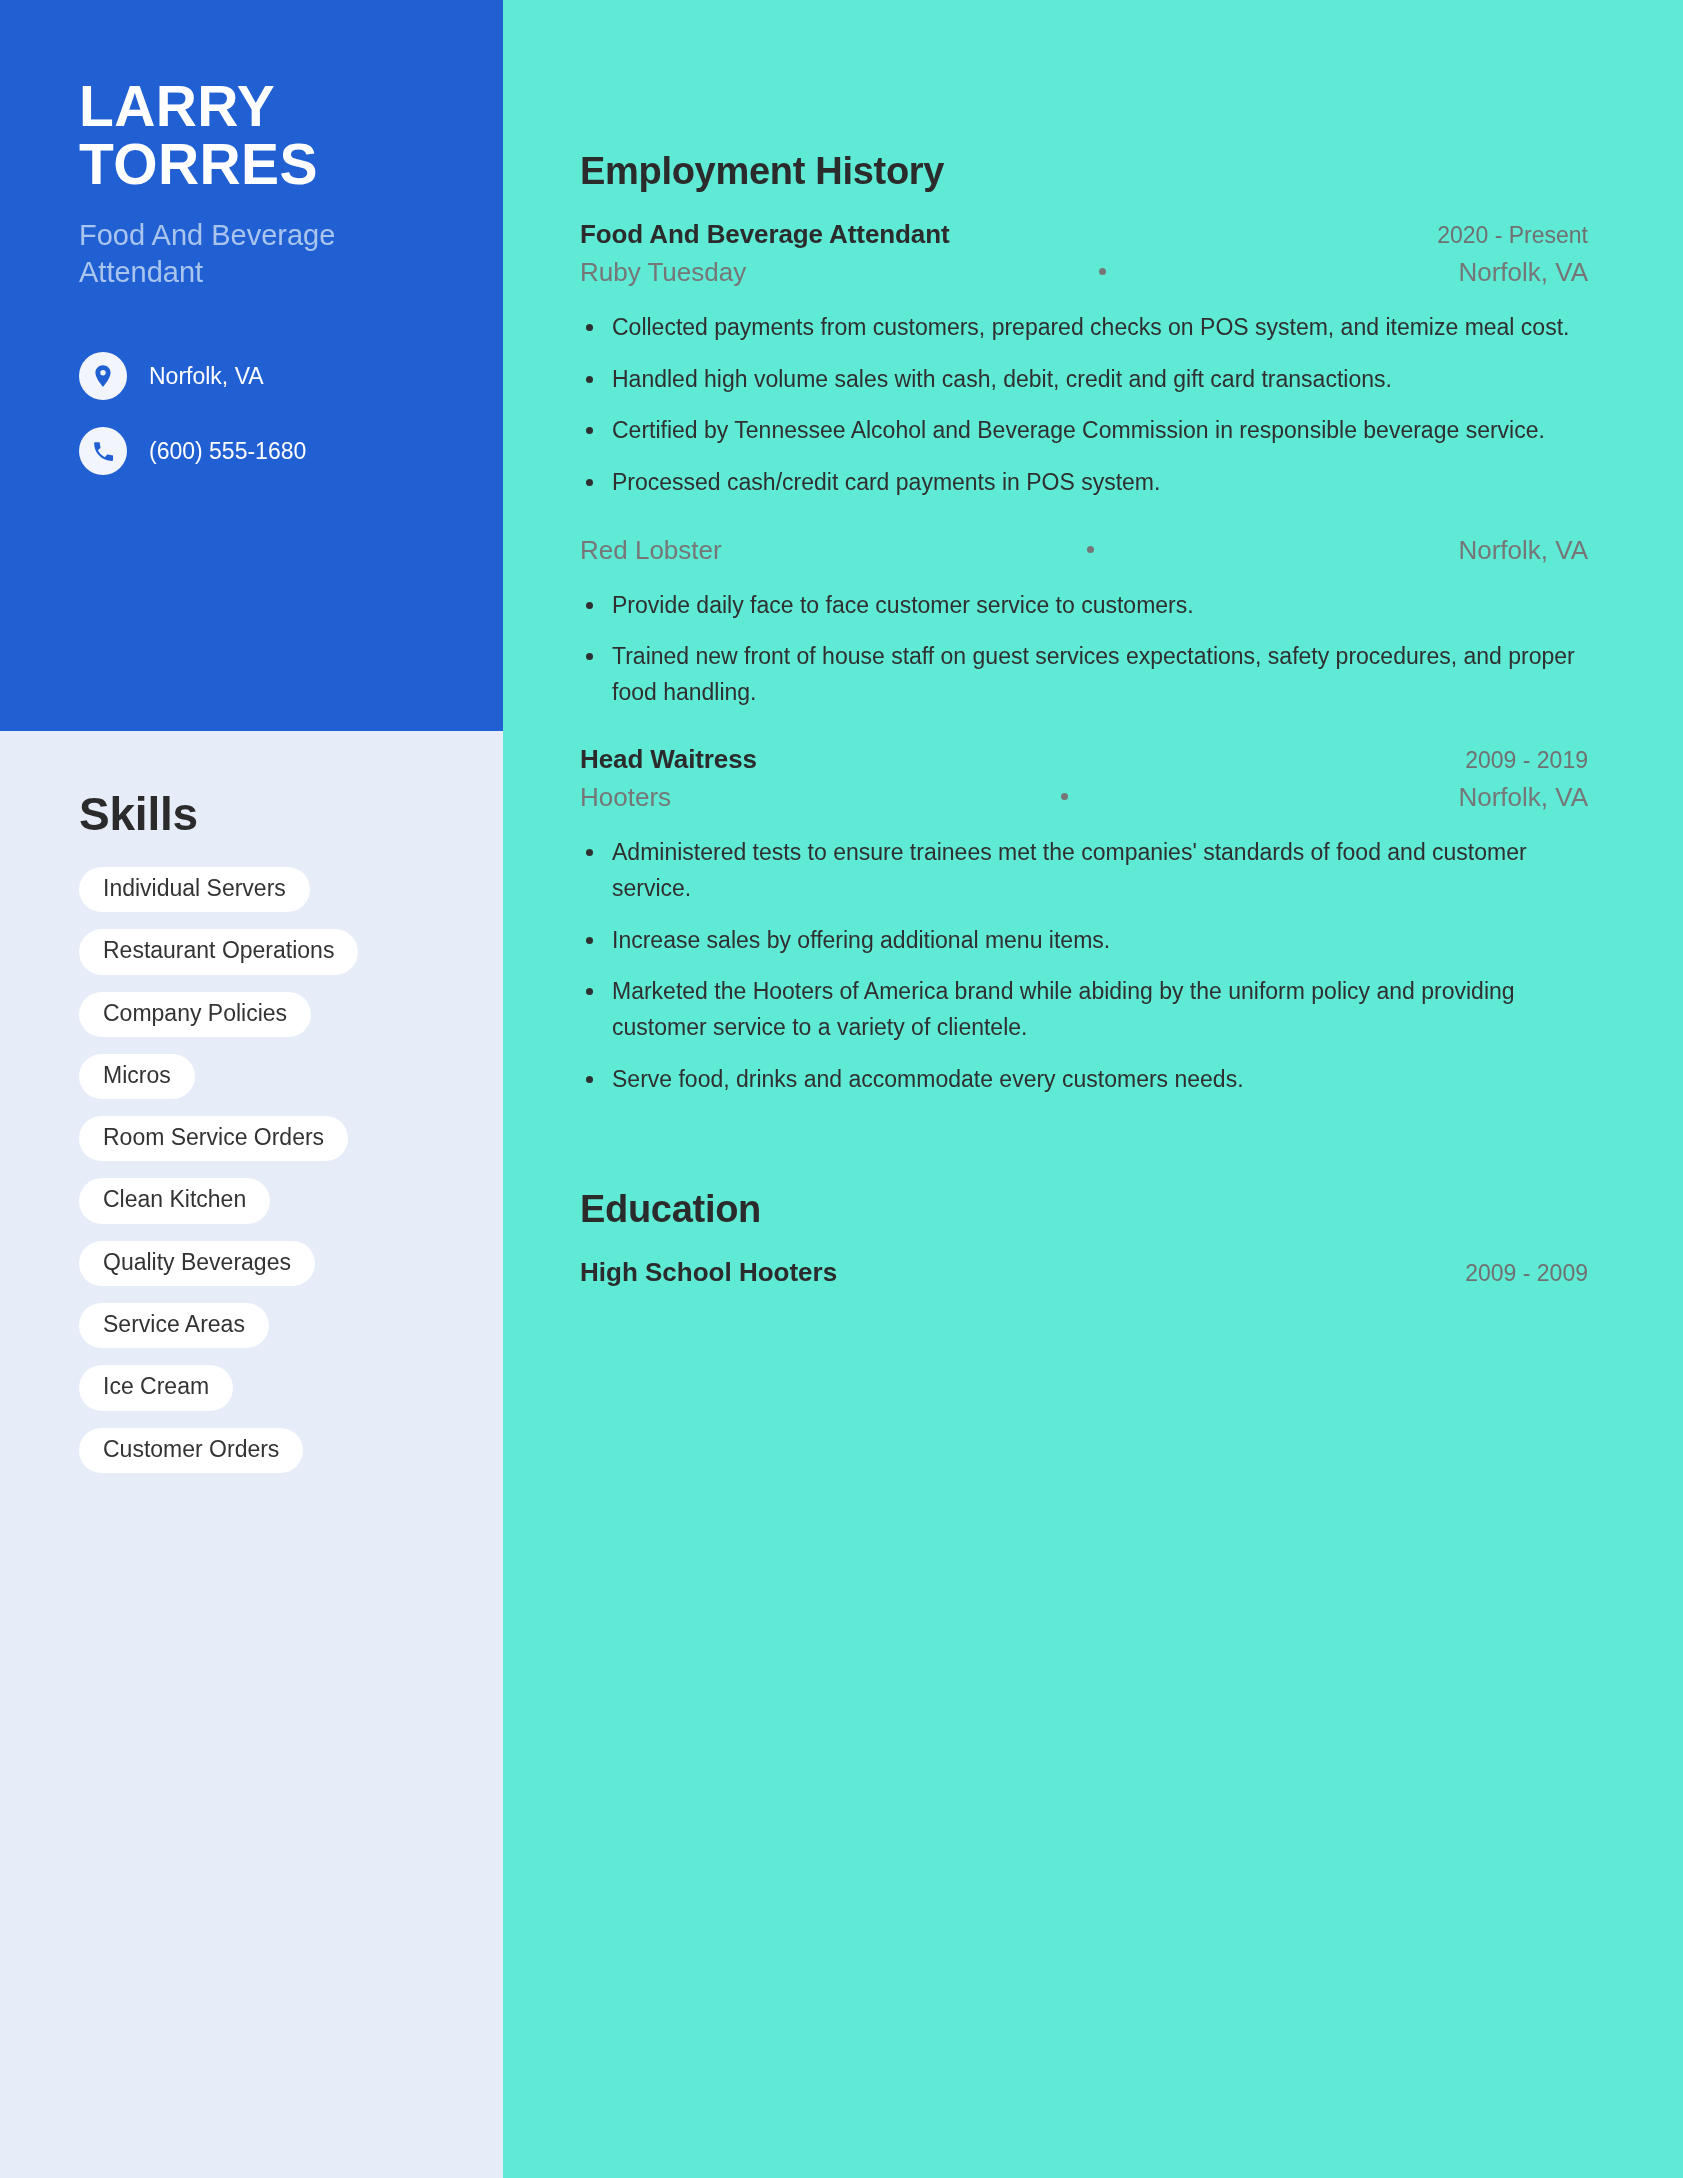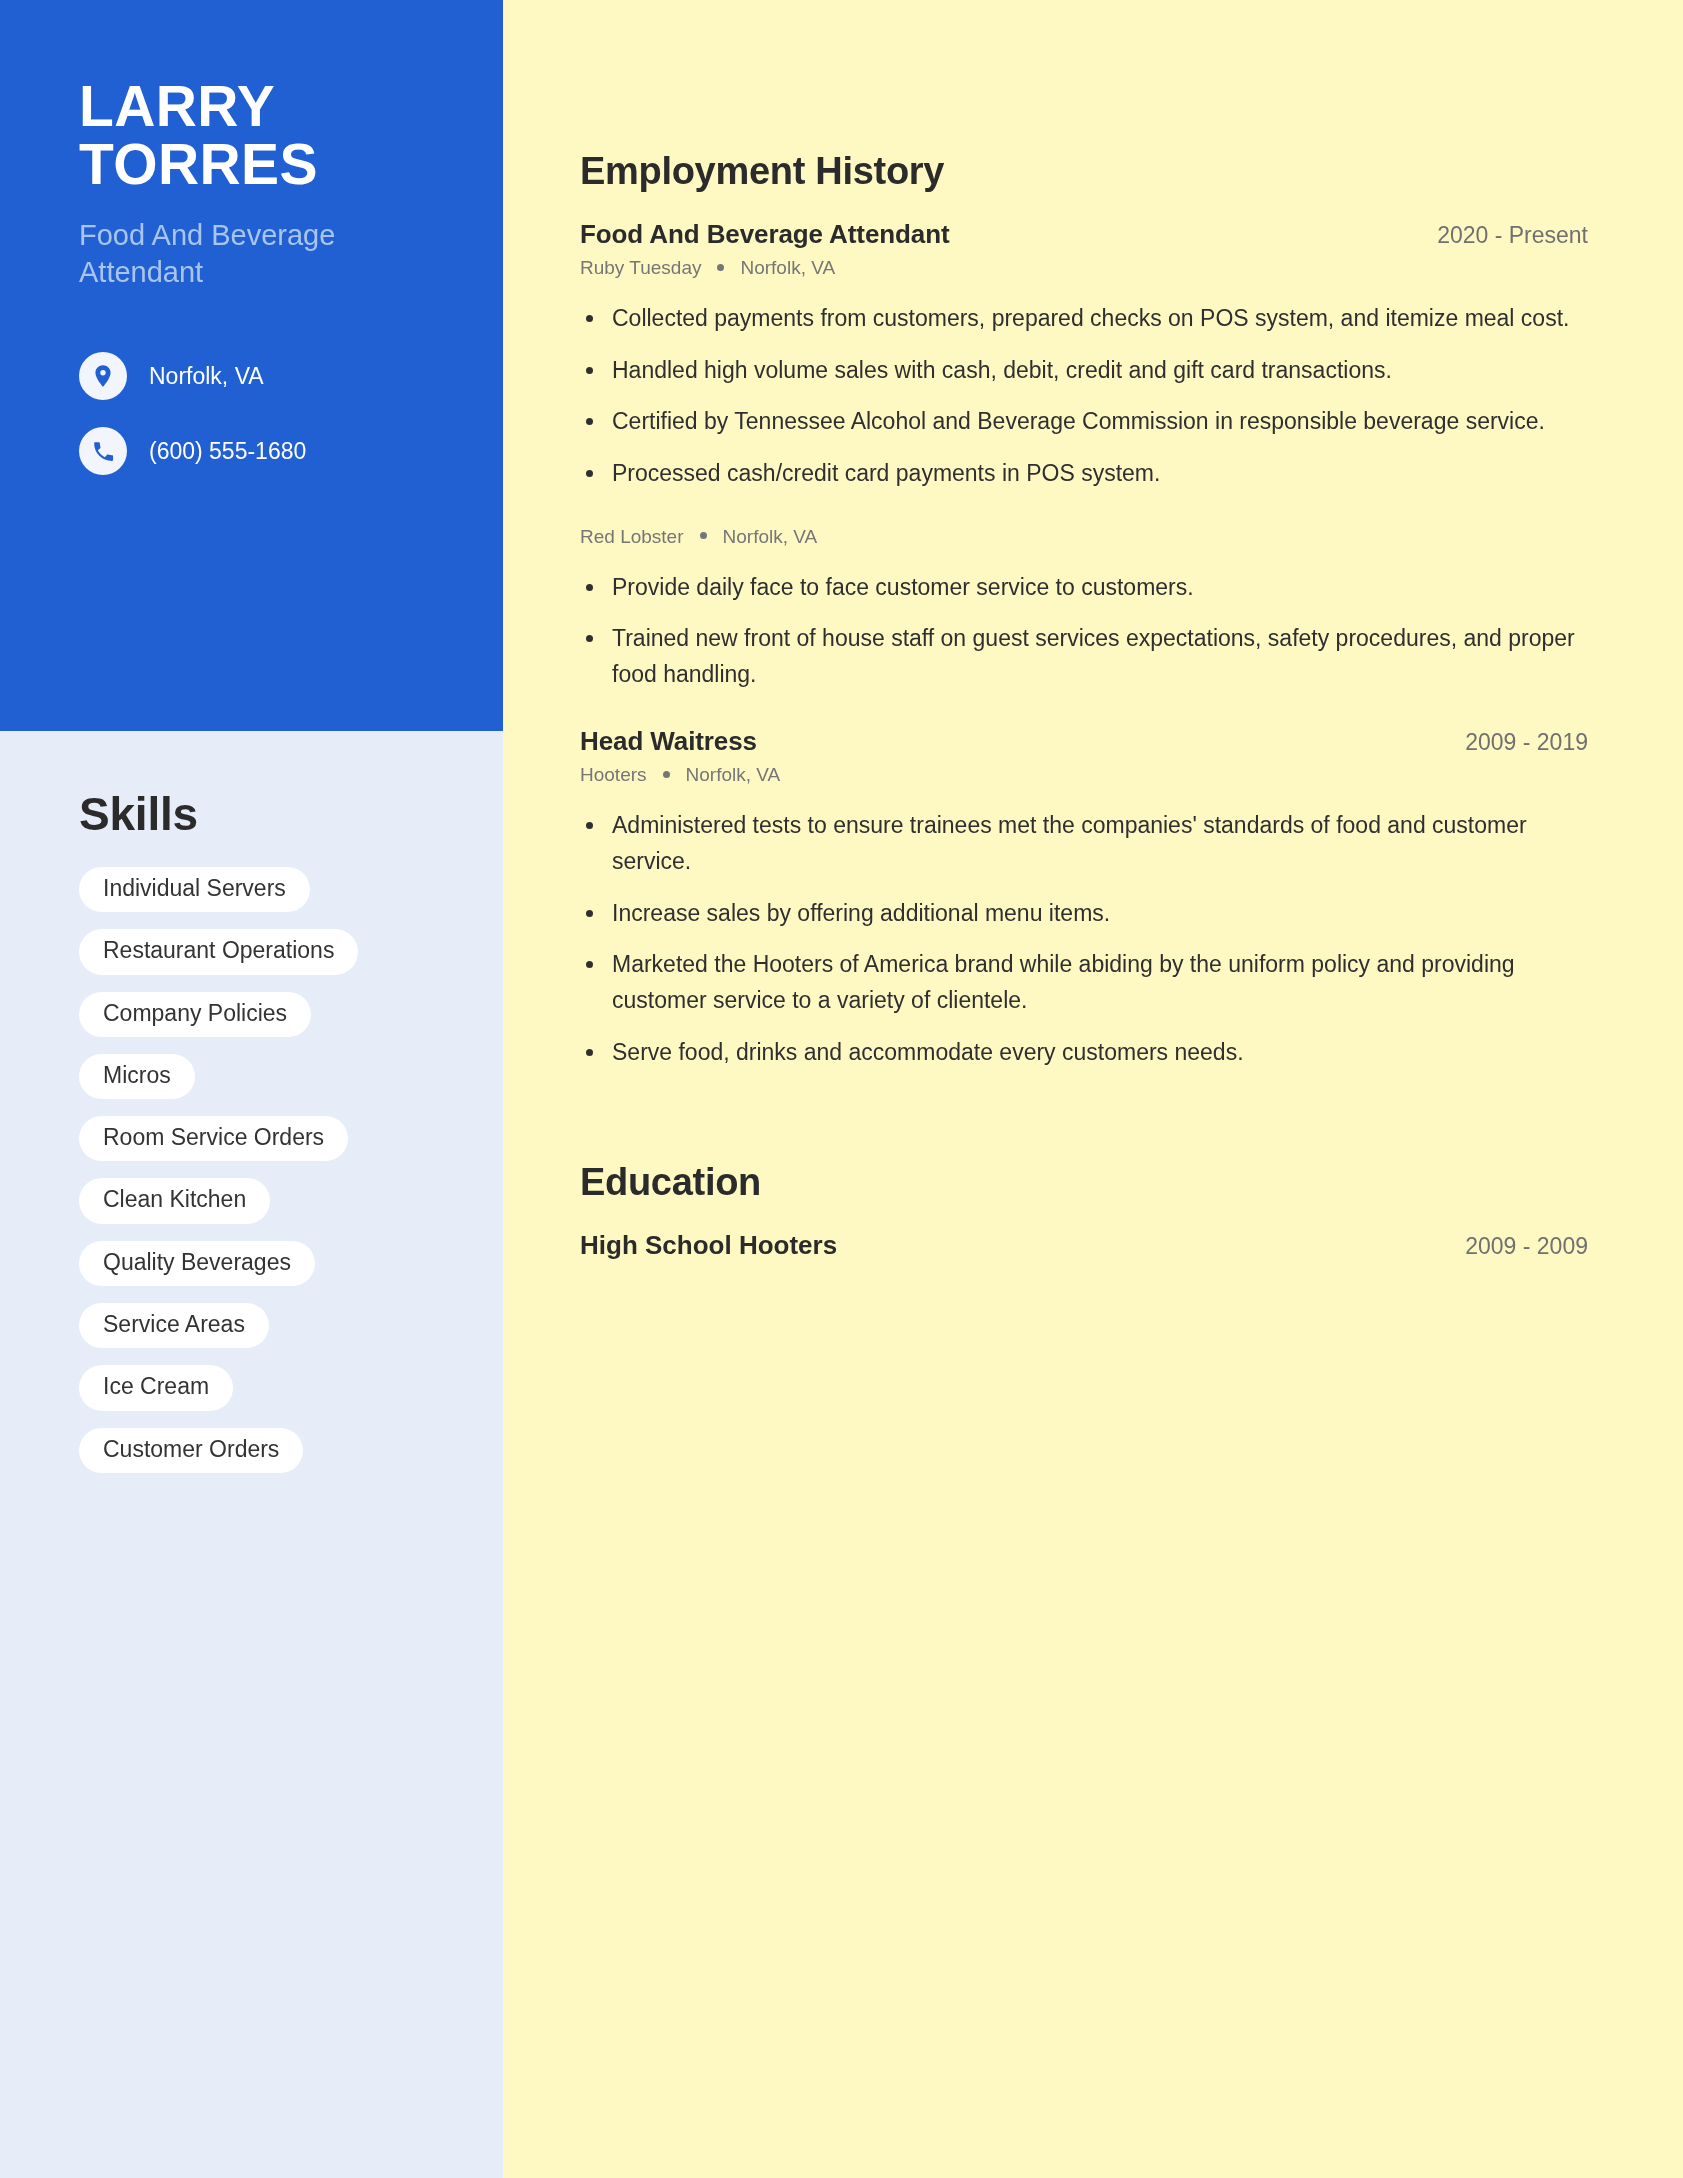--- a/index.html
+++ b/index.html
@@ -8,21 +8,21 @@
     width: 1683px;
     height: 2178px;
     background: #ffffff;
     font-family: "Liberation Sans", sans-serif;
   }
 
   .page {
     position: relative;
     width: 1683px;
     height: 2178px;
-    background: #fef9c3;
+    background: #5eead4;
     overflow: hidden;
   }
 
   
   .sidebar {
     position: absolute;
     left: 0;
     top: 0;
     width: 503px;
     height: 2178px;
@@ -161,24 +161,25 @@
   .job-dates {
     font-size: 23px;
     color: #707070;
     font-weight: 400;
     white-space: nowrap;
     padding-left: 24px;
   }
 
   .job-meta {
     margin-top: 7px;
-    font-size: 19px;
+    font-size: 26px;
     color: #767676;
     display: flex;
     align-items: center;
+    justify-content: space-between;
   }
 
   .meta-dot {
     display: inline-block;
     width: 7px;
     height: 7px;
     border-radius: 50%;
     background: #767676;
     margin: 0 16px;
     position: relative;

